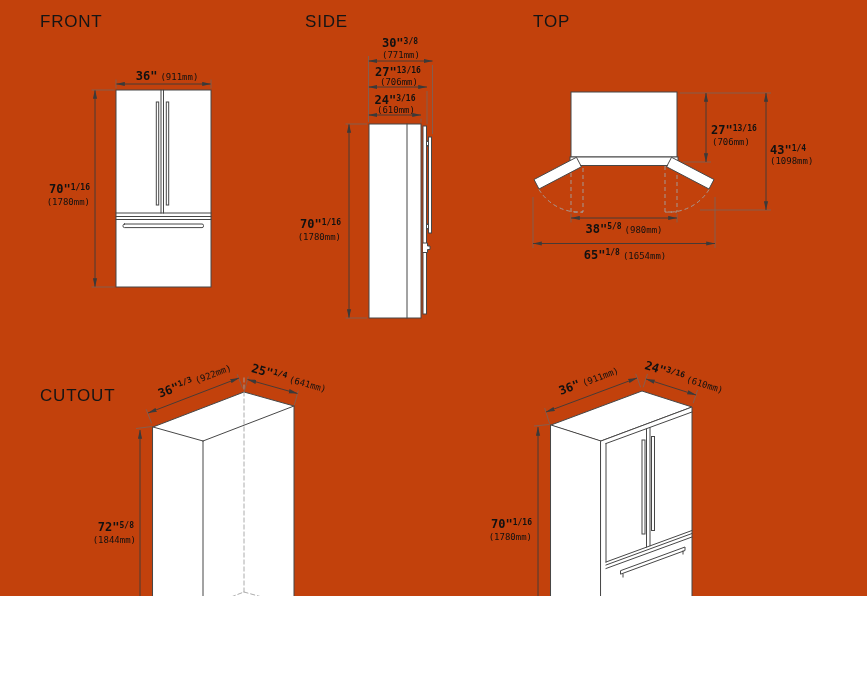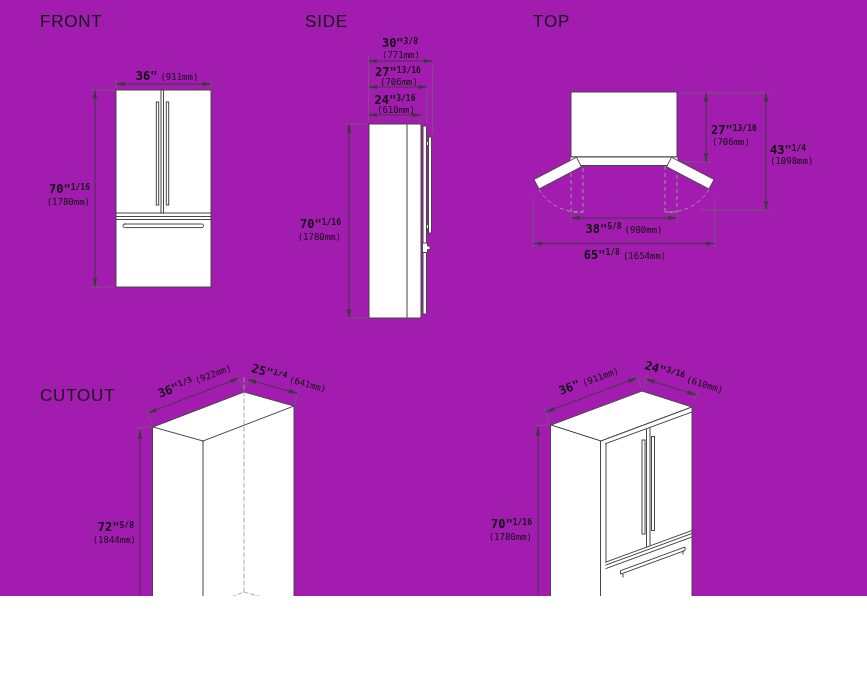--- a/index.html
+++ b/index.html
@@ -1,16 +1,16 @@
 <!DOCTYPE html>
 <html><head>
 <meta charset="utf-8">
 <style>
   html,body{margin:0;padding:0;background:#fff;}
-  #stage{position:relative;width:867px;height:596px;background:#a21caf;overflow:hidden;
+  #stage{position:relative;width:867px;height:596px;background:#c2410c;overflow:hidden;
          font-family:"DejaVu Sans Mono",monospace;text-align:center;}
   svg{position:absolute;left:0;top:0;}
   .part{stroke:#474747;stroke-width:1;fill:none;stroke-linecap:square;}
   .w{fill:#ffffff;}
   .hid{stroke:#a3a3a3;stroke-width:0.9;fill:none;stroke-dasharray:4 3;}
   .dim{stroke:#3a3a3a;stroke-width:0.9;fill:none;}
   .ext{stroke:#6a6a6a;stroke-width:0.7;fill:none;}
   .title{font-family:"Liberation Sans",sans-serif;font-size:17px;letter-spacing:0.8px;fill:#151515;}
   .dv{font-family:"DejaVu Sans Mono",monospace;font-size:12px;font-weight:bold;fill:#111;}
   .fr{font-size:8px;font-weight:bold;fill:#111;}

